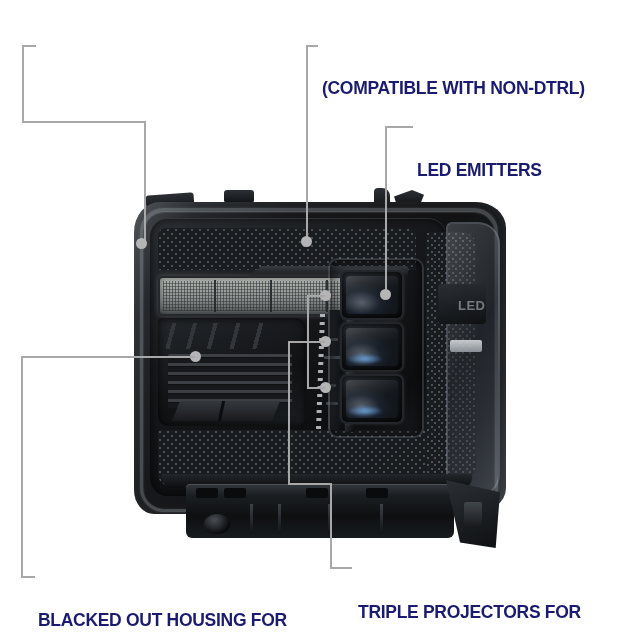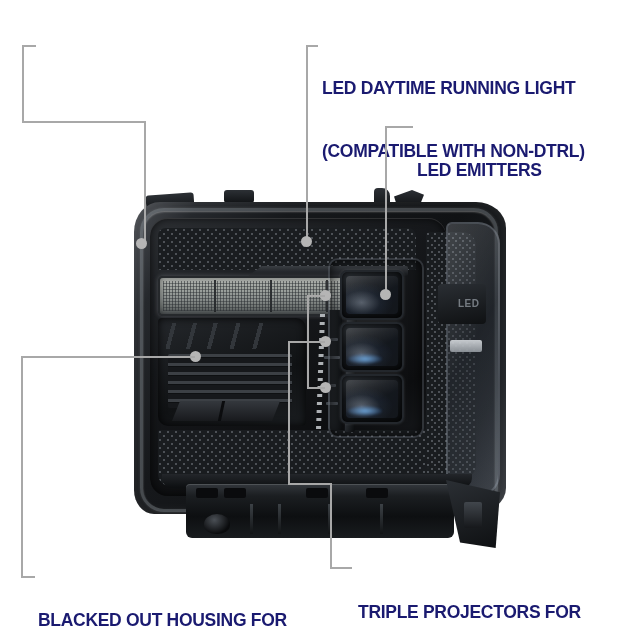--- a/index.html
+++ b/index.html
@@ -265,21 +265,21 @@
     left: 310px; top: 96px;
     width: 48px; height: 40px;
     background: linear-gradient(170deg,#2a2e33,#0f1113);
     border-radius: 4px;
   }
   .led-mark {
     position: absolute;
     left: 330px; top: 110px;
     color: rgba(190,198,208,0.55);
     font-family: "Liberation Sans", sans-serif;
-    font-size: 10px;
+    font-size: 13px;
     font-weight: bold;
     letter-spacing: 0.5px;
   }
   .side-reflector {
     position: absolute;
     left: 322px; top: 152px;
     width: 32px; height: 12px;
     background: linear-gradient(180deg,#e2e6ea,#9aa0a6);
     border-radius: 2px;
     opacity: 0.85;
@@ -428,21 +428,20 @@
 
   <div class="callout-label" style="left:40px; top:36px;">
   </div>
   <div class="leader h" style="left:22px;  top:45px;  width:14px;"></div>
   <div class="leader v" style="left:22px;  top:45px;  height:78px;"></div>
   <div class="leader h" style="left:22px;  top:121px; width:124px;"></div>
   <div class="leader v" style="left:144px; top:121px; height:124px;"></div>
   <div class="dot" style="left:136px; top:238px;"></div>
 
   <div class="callout-label" style="left:322px; top:36px;">
-    <div>LED DAYTIME RUNNING LIGHT</div>
     <div>(COMPATIBLE WITH NON-DTRL)</div>
   </div>
   <div class="leader h" style="left:306px; top:45px;  width:12px;"></div>
   <div class="leader v" style="left:306px; top:45px;  height:196px;"></div>
   <div class="dot" style="left:301px; top:236px;"></div>
 
   <div class="callout-label" style="left:417px; top:118px;">
     <div>LED EMITTERS</div>
   </div>
   <div class="leader h" style="left:385px; top:126px; width:28px;"></div>

